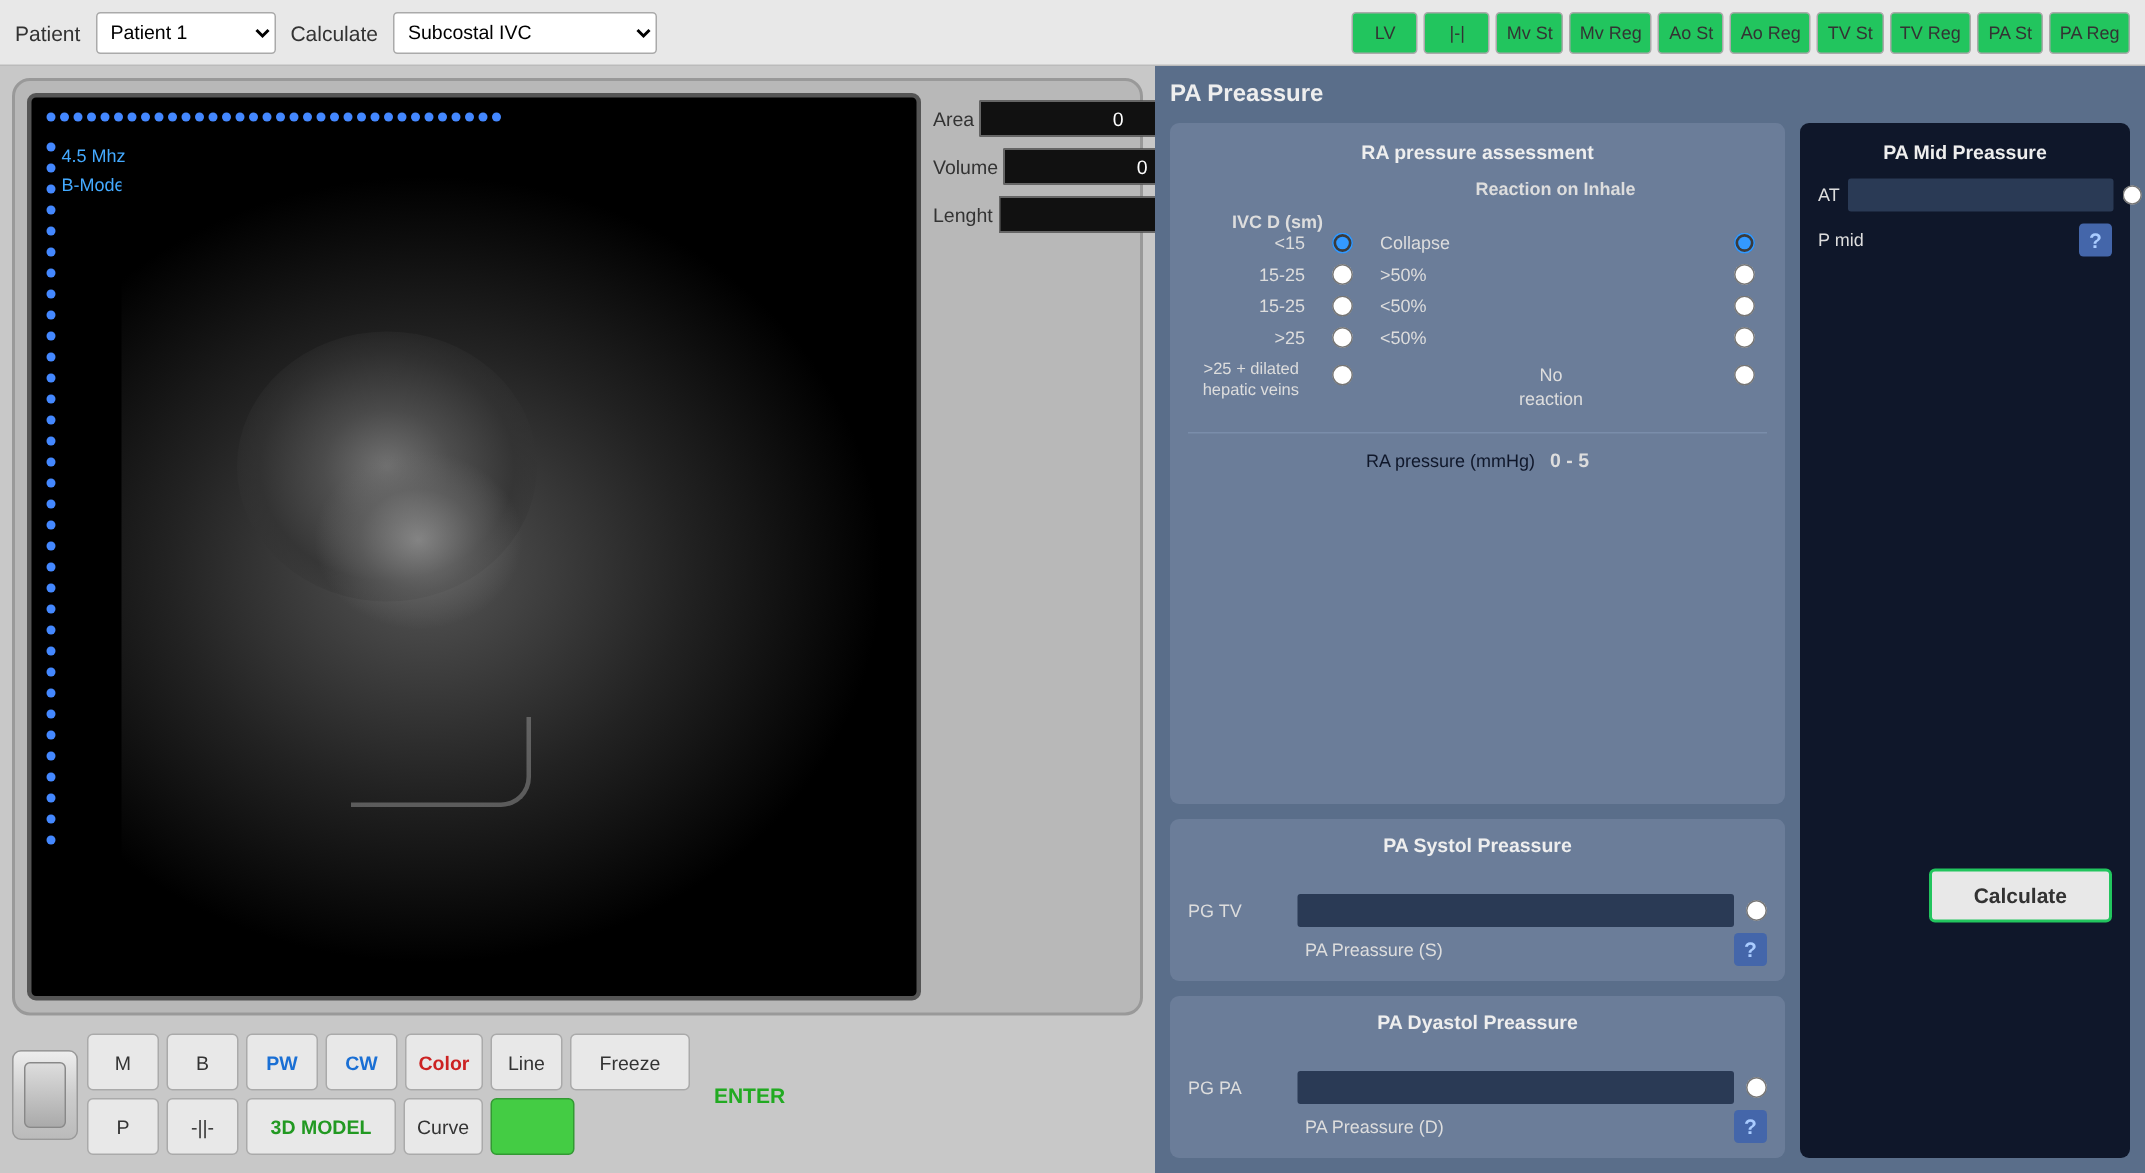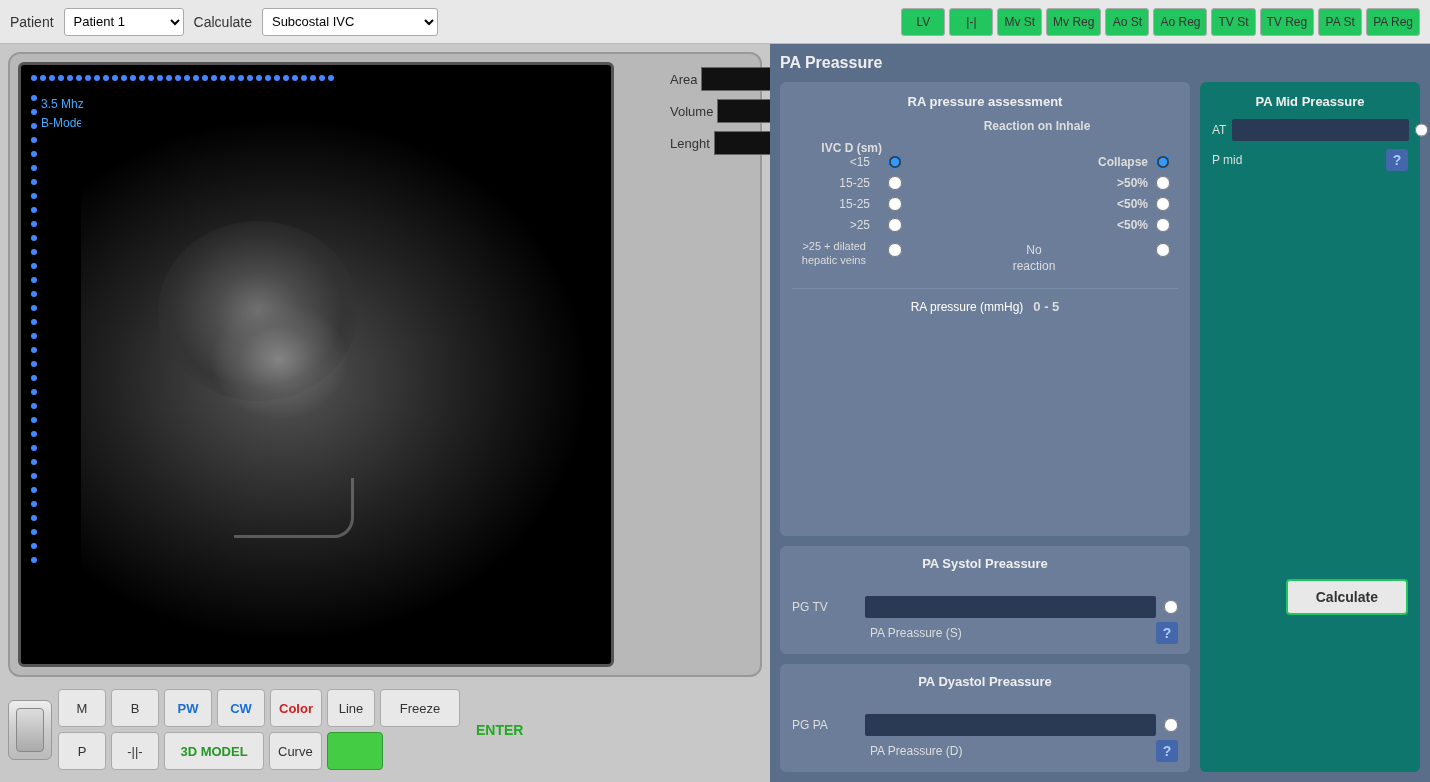--- a/index.html
+++ b/index.html
@@ -179,21 +179,20 @@
 
     .measurement-row {
       display: flex;
       align-items: center;
       gap: 4px;
     }
     .measurement-label {
       color: #333;
       font-size: 13px;
       width: 50px;
-      margin-left: 48px;
     }
     .measurement-input {
       flex: 1;
       height: 24px;
       background: #111;
       border: 1px solid #666;
       color: #fff;
       font-size: 13px;
       text-align: center;
       padding: 0 3px;
@@ -348,21 +347,21 @@
       display: flex;
       justify-content: center;
       align-items: center;
       gap: 10px;
       margin-top: 14px;
       padding-top: 10px;
       border-top: 1px solid #7a8daa;
     }
 
     .ra-pressure-label {
-      color: #ffffff;
+      color: #0f172a;
       font-size: 12px;
     }
 
     .ra-pressure-value {
       color: #ddd;
       font-size: 13px;
       font-weight: bold;
     }
 
     .pa-subsection {
@@ -423,21 +422,21 @@
       cursor: pointer;
       display: flex;
       align-items: center;
       justify-content: center;
       margin-left: auto;
     }
 
     
     .pa-mid-section {
       width: 220px;
-      background: #0f766e;
+      background: #0f172a;
       border-radius: 6px;
       padding: 12px;
     }
 
     .pa-mid-field-row {
       display: flex;
       align-items: center;
       gap: 6px;
       margin-bottom: 8px;
     }
@@ -494,24 +493,23 @@
     }
 
     .ivc-radio-cell {
       width: 50px;
       display: flex;
       justify-content: center;
     }
 
     .reaction-value {
       flex: 1;
-      text-align: right;
+      text-align: left;
       color: #ddd;
       font-size: 12px;
-      font-weight: bold;
     }
 
     .reaction-radio-cell {
       width: 30px;
       display: flex;
       justify-content: center;
     }
   </style>
 </head>
 <body>
@@ -618,21 +616,21 @@
             <div class="dot"></div>
             <div class="dot"></div>
             <div class="dot"></div>
             <div class="dot"></div>
             <div class="dot"></div>
             <div class="dot"></div>
             <div class="dot"></div>
           </div>
 
           <div class="screen-info">
-            <div>3.5 Mhz</div>
+            <div>4.5 Mhz</div>
             <div>B-Mode</div>
           </div>
 
           <div class="echo-image">
             <div class="heart-shape"></div>
             <div class="heart-shape2"></div>
             <div class="vessel-line"></div>
           </div>
         </div>
 

